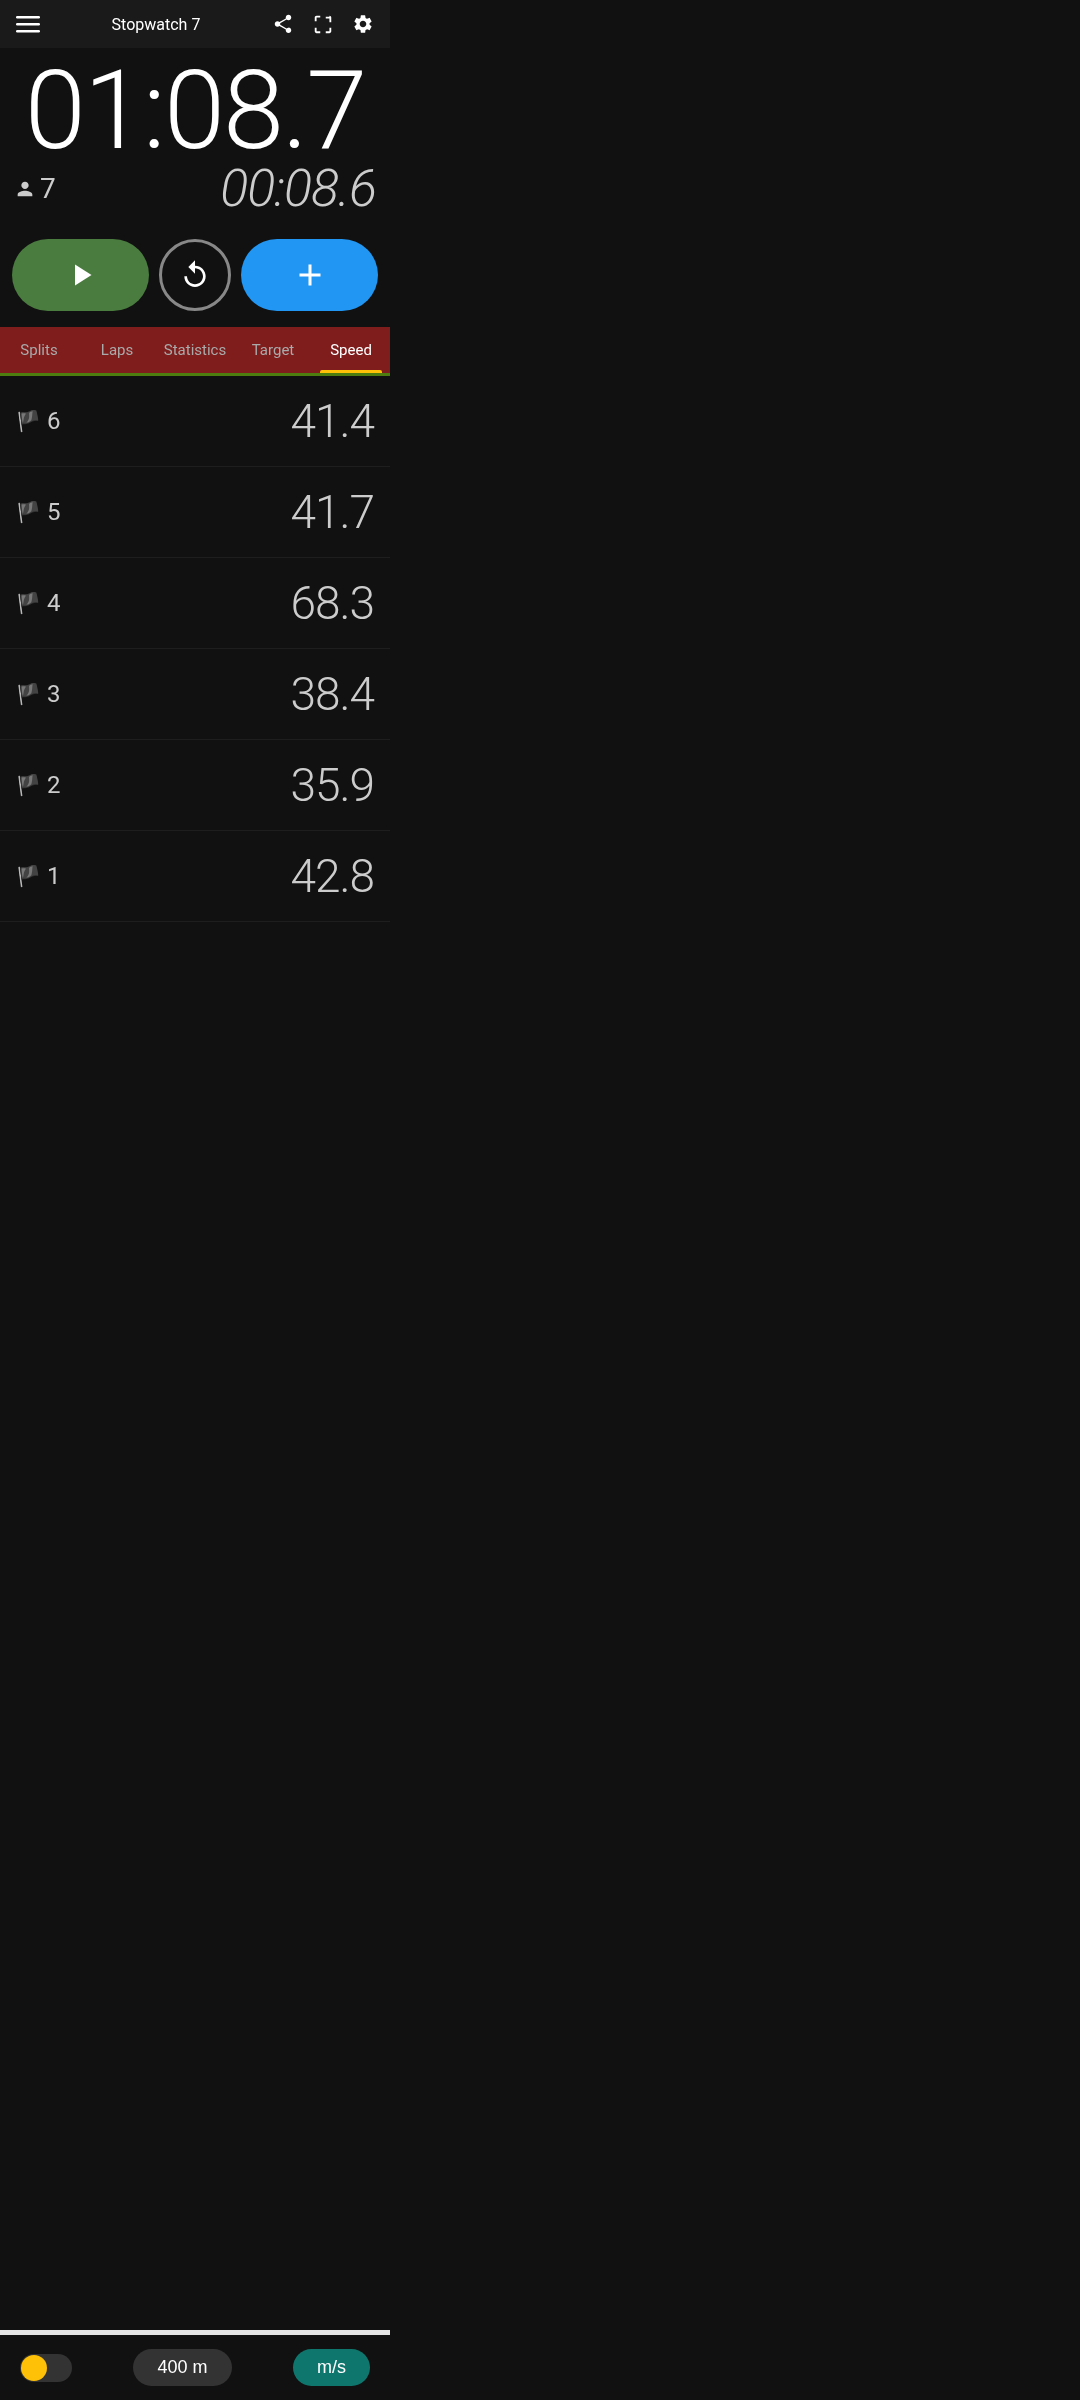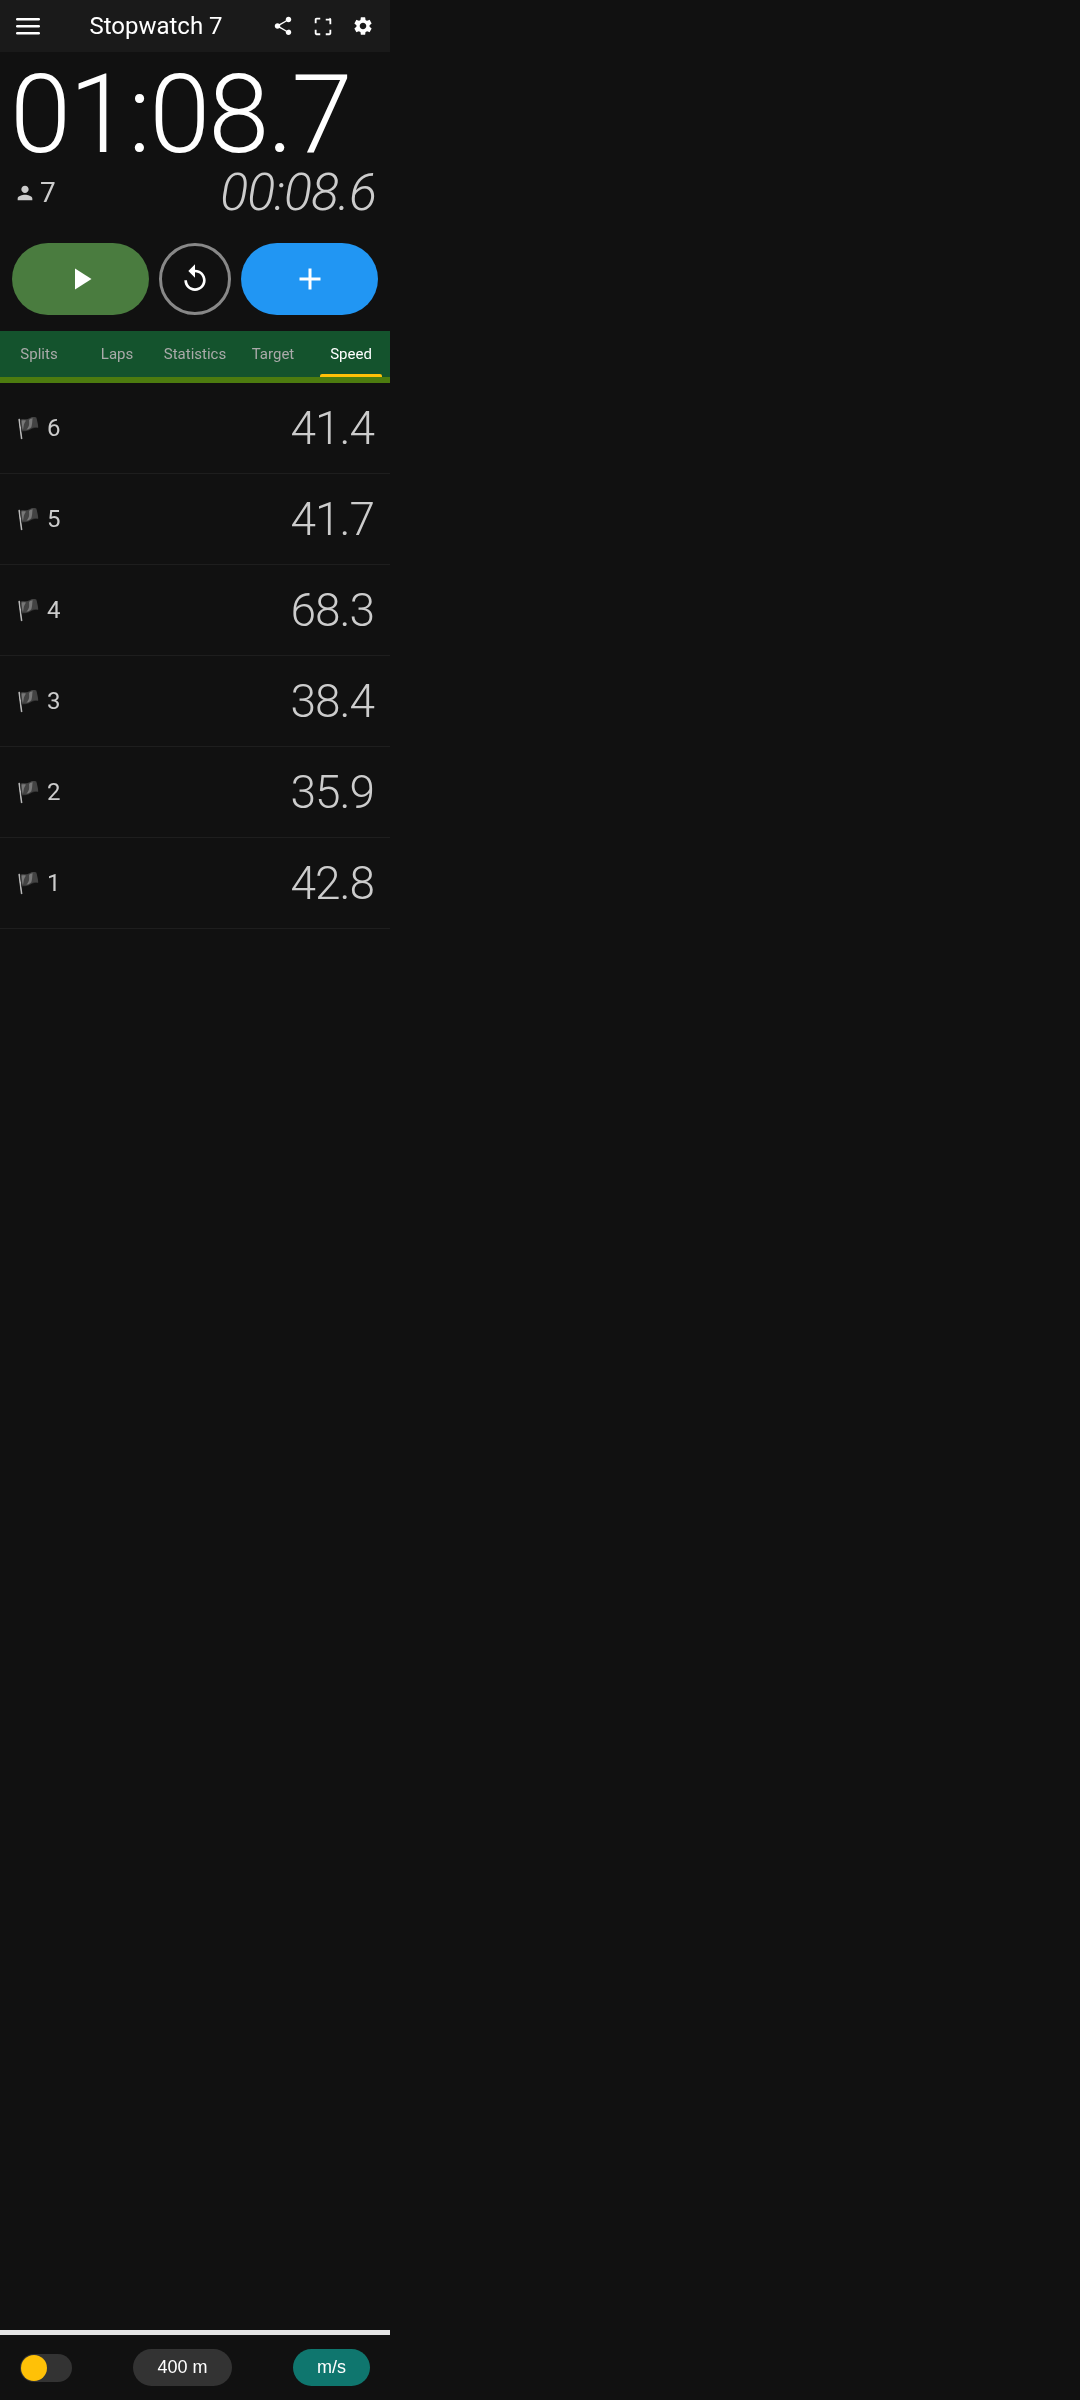--- a/index.html
+++ b/index.html
@@ -18,21 +18,21 @@
     
     .top-bar {
       display: flex;
       align-items: center;
       justify-content: space-between;
       padding: 12px 16px;
       background: #1a1a1a;
     }
 
     .top-bar-title {
-      font-size: 24px;
+      font-size: 16px;
       font-weight: 400;
       color: #ffffff;
     }
 
     .top-bar-icons {
       display: flex;
       gap: 18px;
       align-items: center;
     }
 
@@ -42,20 +42,21 @@
       cursor: pointer;
       display: flex;
       align-items: center;
       justify-content: center;
     }
 
     
     .timer-main {
       padding: 8px 10px 0 10px;
       background: #111111;
+      text-align: center;
     }
 
     .timer-primary {
       font-size: 110px;
       font-weight: 300;
       line-height: 1;
       letter-spacing: -2px;
       color: #ffffff;
     }
 
@@ -143,22 +144,22 @@
 
     .btn-lap svg {
       width: 36px;
       height: 36px;
       fill: white;
     }
 
     
     .tabs {
       display: flex;
-      border-bottom: 6px solid #4d7c0f;
-      background: #14532d;
+      border-bottom: 3px solid #4d7c0f;
+      background: #7f1d1d;
     }
 
     .tab {
       flex: 1;
       text-align: center;
       padding: 14px 4px;
       font-size: 15px;
       color: #aaaaaa;
       cursor: pointer;
       position: relative;

